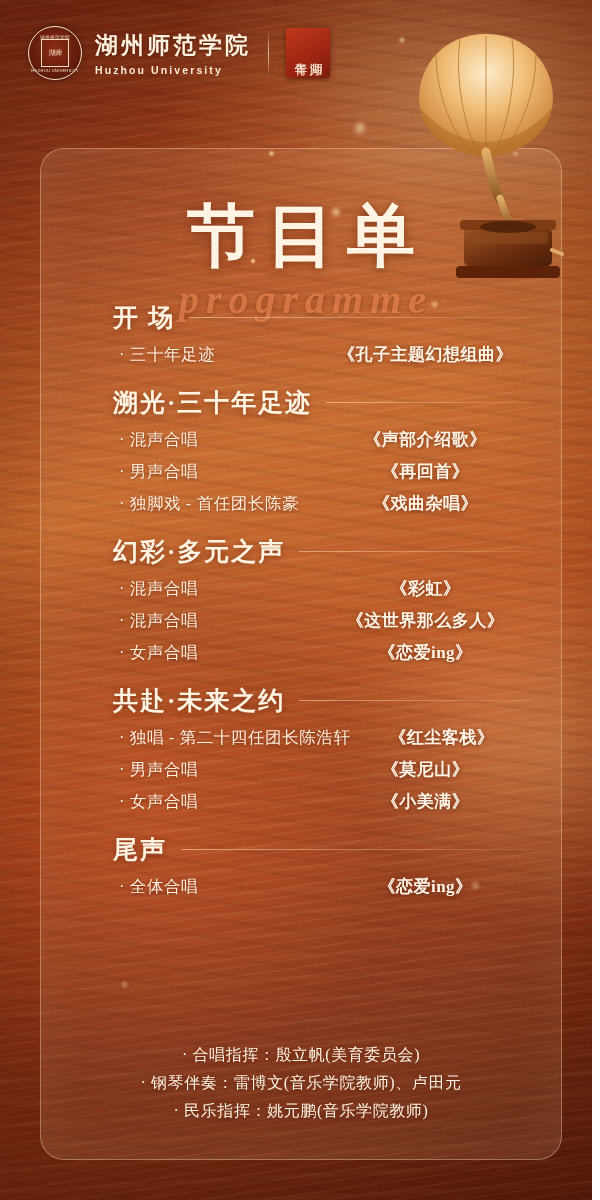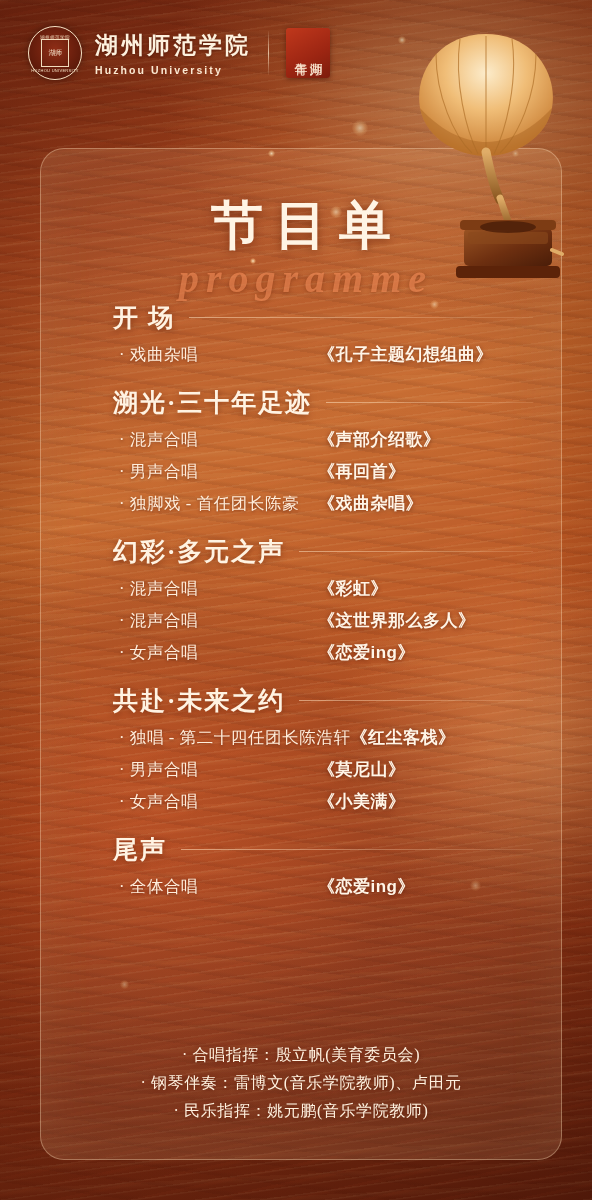--- a/index.html
+++ b/index.html
@@ -182,21 +182,21 @@
 
   .title-wrap {
     position: absolute;
     top: 42px;
     left: 0;
     width: 100%;
     text-align: center;
   }
   .title-cn {
     font-family: "Liberation Serif", serif;
-    font-size: 52px;
+    font-size: 68px;
     font-weight: 700;
     color: #fff4e4;
     letter-spacing: 12px;
     text-shadow: 0 2px 10px rgba(90,25,5,0.55);
     padding-left: 12px;
   }
   .title-en {
     margin-top: -6px;
     font-family: "Liberation Serif", serif;
     font-style: italic;
@@ -246,21 +246,22 @@
     font-family: "Liberation Serif", serif;
     font-size: 16.5px;
     color: #ffeedc;
     letter-spacing: 0.6px;
     text-shadow: 0 1px 3px rgba(80,20,5,0.5);
     white-space: nowrap;
   }
   .item-right {
     margin-left: auto;
     width: 215px;
-    font-family: Liberation Sans, sans-serif;
+    text-align: center;
+    font-family: Liberation Serif, serif;
     font-size: 17px;
     font-weight: 700;
     color: #fff5e7;
     letter-spacing: 0.5px;
     text-shadow: 0 1px 4px rgba(80,20,5,0.6);
     white-space: nowrap;
   }
 
   .credits {
     position: absolute;
@@ -365,21 +366,21 @@
     </div>
 
     <div class="sections" id="sections">
         <div class="section">
           <div class="sec-head">
             <div class="sec-title">开 场</div>
             <div class="sec-rule"></div>
           </div>
           <div class="items">
             <div class="item">
-              <div class="item-left">· 戏曲杂唱</div>
+              <div class="item-left">· 三十年足迹</div>
               <div class="item-right">《孔子主题幻想组曲》</div>
             </div>
           </div>
         </div>
         <div class="section">
           <div class="sec-head">
             <div class="sec-title">溯光·三十年足迹</div>
             <div class="sec-rule"></div>
           </div>
           <div class="items">

